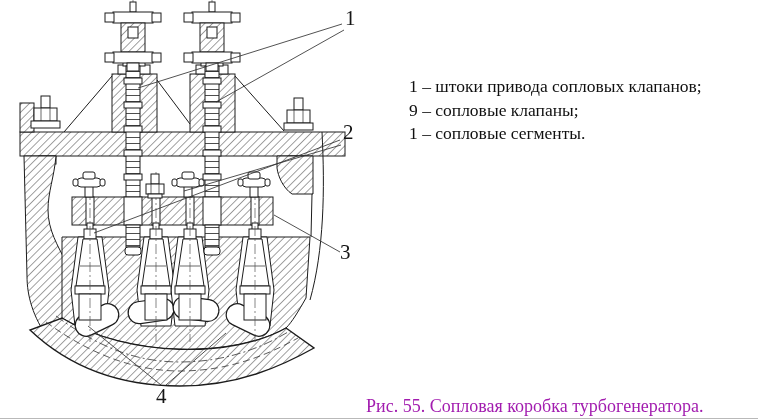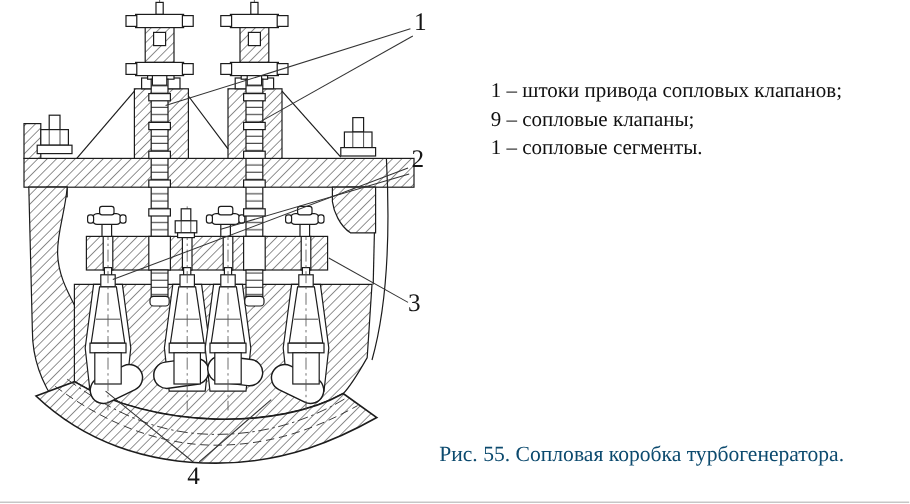--- a/index.html
+++ b/index.html
@@ -9,23 +9,23 @@
   .h{fill:url(#hatch);stroke:#1c1c1c;stroke-width:1;}
   .w{fill:#ffffff;stroke:#1c1c1c;stroke-width:1;}
   .r{fill:url(#ribs);stroke:#1c1c1c;stroke-width:1;}
   .ln{fill:none;stroke:#1c1c1c;stroke-width:1;}
   .thin{fill:none;stroke:#2a2a2a;stroke-width:.7;}
   .cl{fill:none;stroke:#555;stroke-width:.7;stroke-dasharray:10 3 2 3;}
   .ld{fill:none;stroke:#333;stroke-width:.85;}
   .dash1{fill:none;stroke:#333;stroke-width:.8;stroke-dasharray:7 4;}
   .dash2{fill:none;stroke:#333;stroke-width:.8;stroke-dasharray:9 3 2 3;}
   .callout{position:absolute;font-size:21px;line-height:1;color:#151515;}
-  .legend{position:absolute;left:409px;top:64px;font-size:17.5px;line-height:23.6px;
+  .legend{position:absolute;left:409px;top:75px;font-size:17.5px;line-height:23.6px;
           white-space:nowrap;color:#101010;}
-  .caption{position:absolute;left:366px;top:368px;font-size:18px;white-space:nowrap;color:#0c4a6e;}
+  .caption{position:absolute;left:366px;top:396px;font-size:18px;white-space:nowrap;color:#a21caf;}
   .bottom-rule{position:absolute;left:0;bottom:1px;width:758px;height:0;
                border-top:1.5px solid #b9b9b9;}
 </style>
 </head>
 <body>
 
 <div class="page">
 
   <svg class="drawing-svg" width="758" height="420" viewBox="0 0 758 420">
     <defs>

